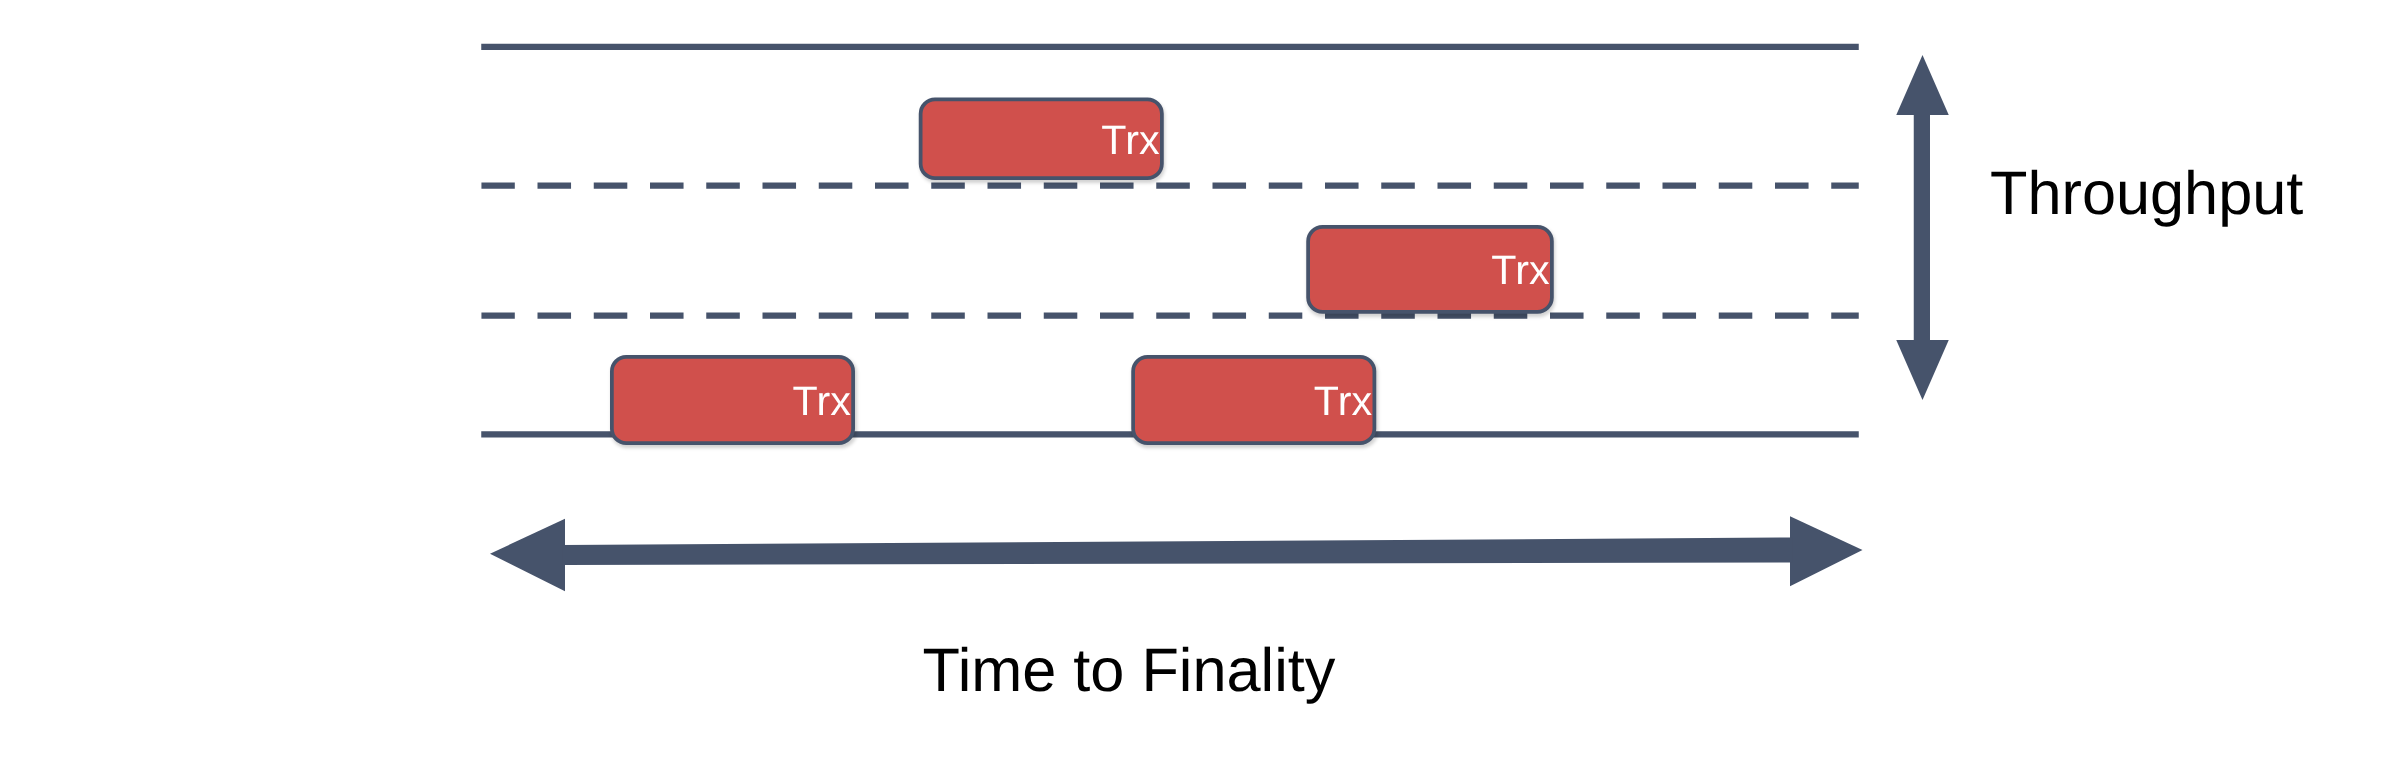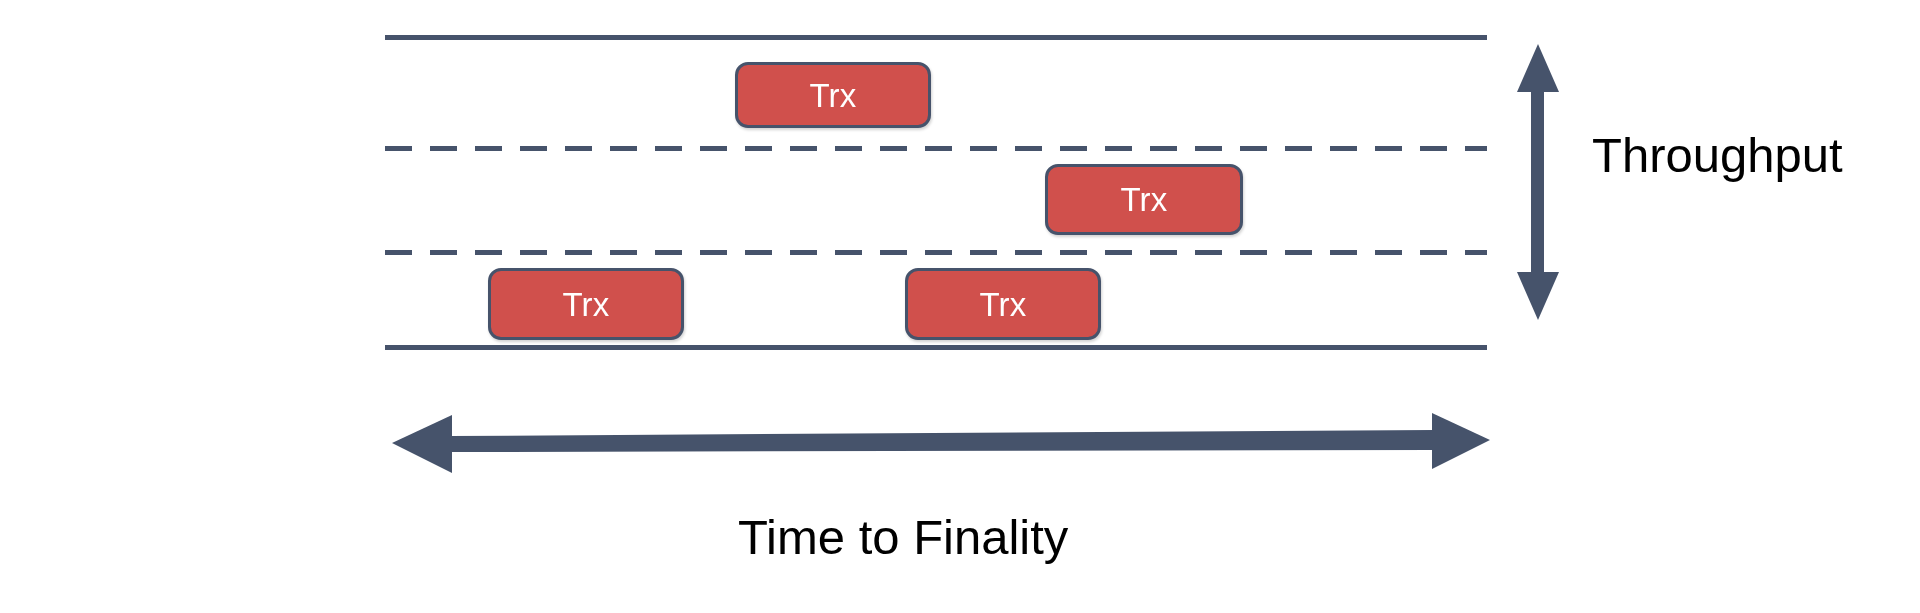--- a/index.html
+++ b/index.html
@@ -47,23 +47,24 @@
     position: absolute;
     box-sizing: border-box;
     background: #D0504C;
     border: 3px solid #46536B;
     border-radius: 13px;
     color: #ffffff;
     font-size: 33px;
     line-height: 1;
     display: flex;
     align-items: center;
-    justify-content: center;
+    justify-content: flex-end;
     letter-spacing: 0.2px;
     box-shadow: 1px 2px 3px rgba(0,0,0,0.18);
+    margin-top: 16px;
   }
 
   
   #arrow-layer {
     position: absolute;
     left: 0;
     top: 0;
     width: 1920px;
     height: 613px;
     pointer-events: none;

